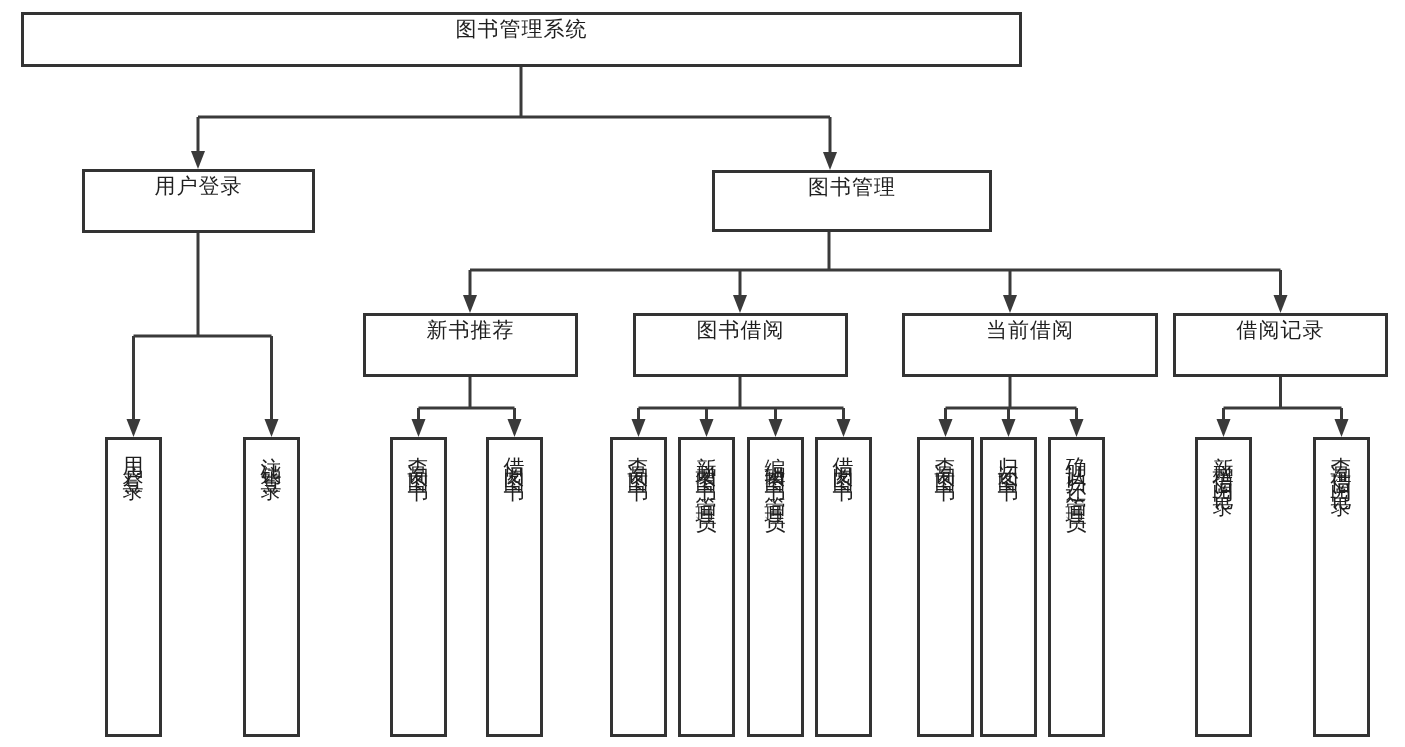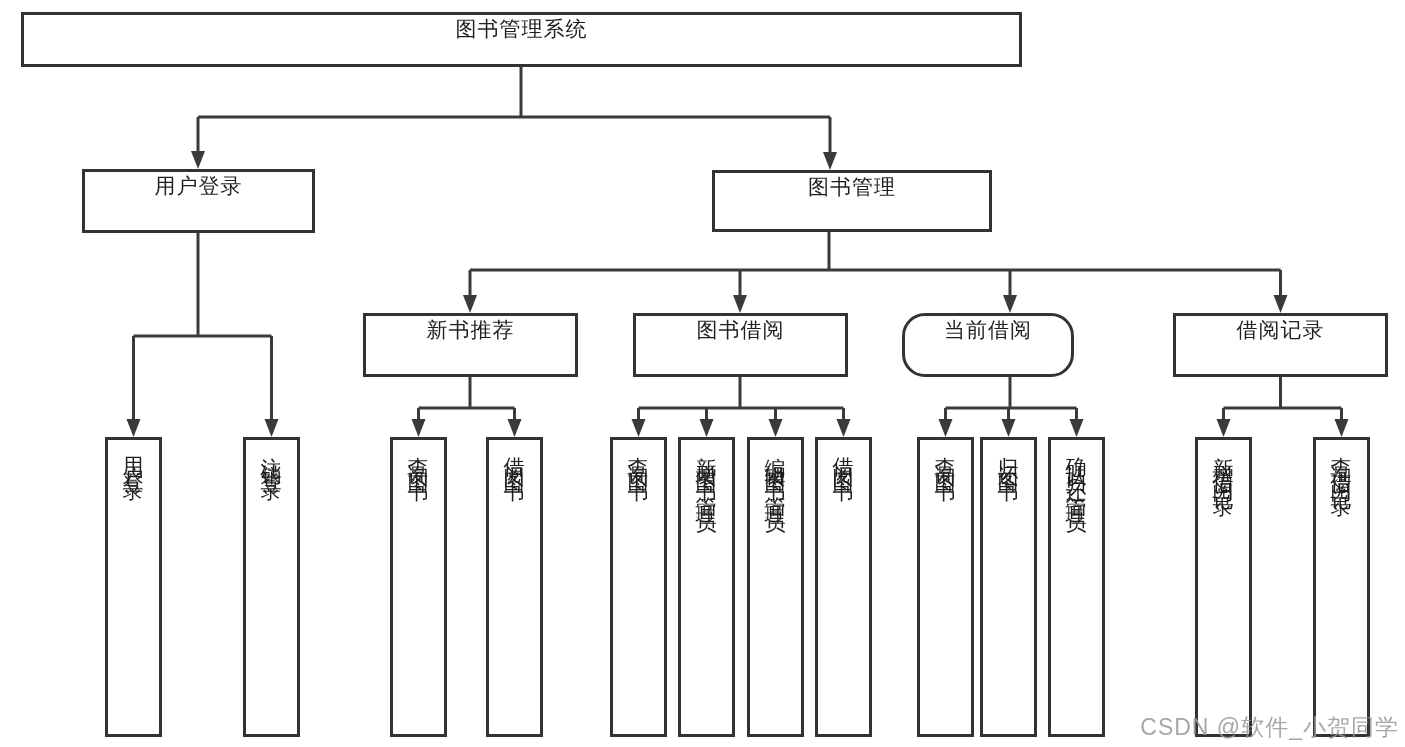--- a/index.html
+++ b/index.html
@@ -143,21 +143,21 @@
   <div class="node" style="left:712px; top:170px; width:280px; height:62px;">
     <span class="lbl">图书管理</span>
   </div>
 
   <div class="node hbox" style="left:633px; top:313px; width:215px;">
     <span class="lbl">图书借阅</span>
   </div>
   <div class="node hbox" style="left:363px; top:313px; width:215px;">
     <span class="lbl">新书推荐</span>
   </div>
-  <div class="node hbox" style="left:902px; top:313px; width:172px;border-radius:23px;">
+  <div class="node hbox" style="left:902px; top:313px; width:256px;">
     <span class="lbl">当前借阅</span>
   </div>
   <div class="node hbox" style="left:1173px; top:313px; width:215px;">
     <span class="lbl">借阅记录</span>
   </div>
 
   <div class="node vbox" style="left:105px;">
     <span class="vlbl">用户登录</span>
   </div>
   <div class="node vbox" style="left:243px;">
@@ -194,15 +194,14 @@
     <span class="vlbl">确认归还（管理员）</span>
   </div>
 
   <div class="node vbox" style="left:1195px;">
     <span class="vlbl">新增借阅记录</span>
   </div>
   <div class="node vbox" style="left:1313px;">
     <span class="vlbl">查询借阅记录</span>
   </div>
 
-  <div class="watermark">CSDN @软件_小贺同学</div>
 
 </div>
 
 </body></html>

